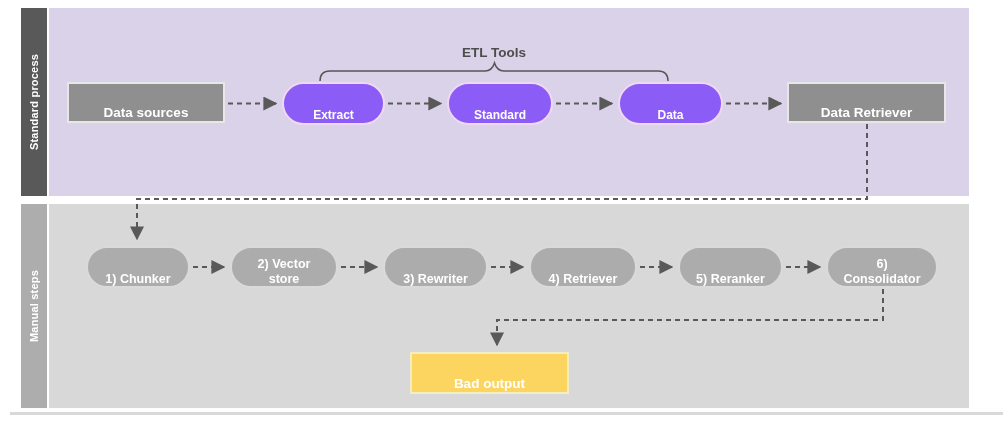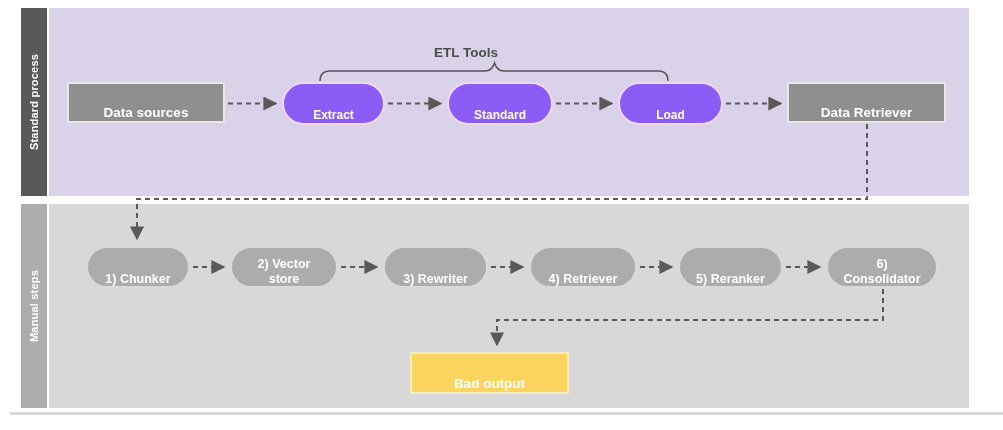--- a/index.html
+++ b/index.html
@@ -52,21 +52,21 @@
   #node-chunker{left:86px;top:246px;width:104px;height:42px;}
   #node-vector-store{left:230px;top:246px;width:108px;height:42px;}
   #node-rewriter{left:383px;top:246px;width:105px;height:42px;}
   #node-retriever{left:529px;top:246px;width:108px;height:42px;}
   #node-reranker{left:678px;top:246px;width:105px;height:42px;}
   #node-consolidator{left:826px;top:246px;width:112px;height:42px;}
   #node-bad-output{left:410px;top:352px;width:159px;height:42px;}
   
   .bracket-label{
     position:absolute;left:434px;top:45px;width:120px;
-    color:#4d4d4d;font-weight:bold;font-size:13.5px;
+    text-align:center;color:#4d4d4d;font-weight:bold;font-size:13.5px;
   }
   
   .bottom-rule{
     position:absolute;left:10px;top:412px;width:993px;height:3px;background:#d9d9d9;
   }
 </style>
 </head>
 <body>
 
 <div class="canvas">
@@ -112,21 +112,21 @@
   <div class="node rect gray-rect" id="node-data-sources">
     <span>Data sources</span>
   </div>
   <div class="node pill etl-pill" id="node-extract">
     <span>Extract</span>
   </div>
   <div class="node pill etl-pill" id="node-transform">
     <span>Standard</span>
   </div>
   <div class="node pill etl-pill" id="node-load">
-    <span>Load</span>
+    <span>Data</span>
   </div>
   <div class="node rect gray-rect" id="node-data-warehouse">
     <span>Data Retriever</span>
   </div>
 
   <div class="node pill gray-pill" id="node-chunker">
     <span>1) Chunker</span>
   </div>
   <div class="node pill gray-pill" id="node-vector-store">
     <span>2) Vector store</span>

